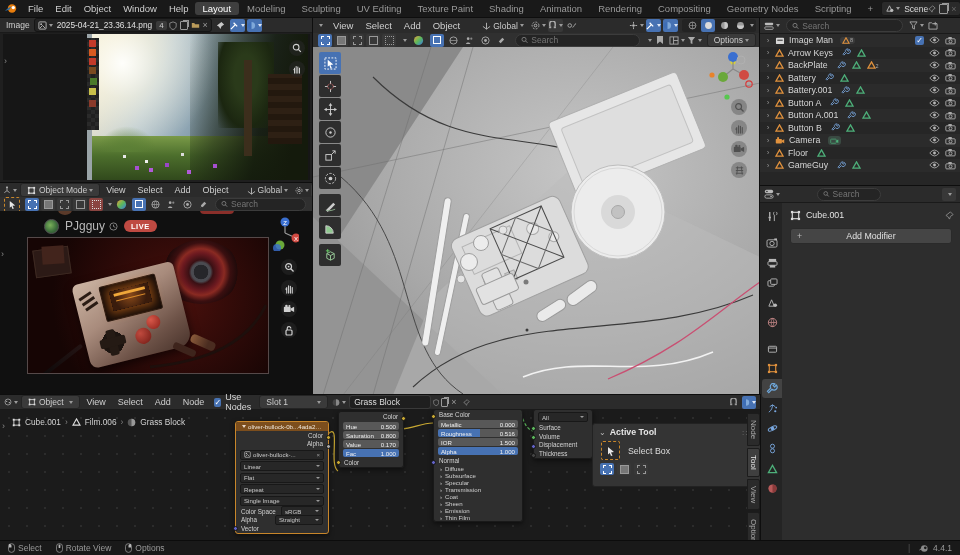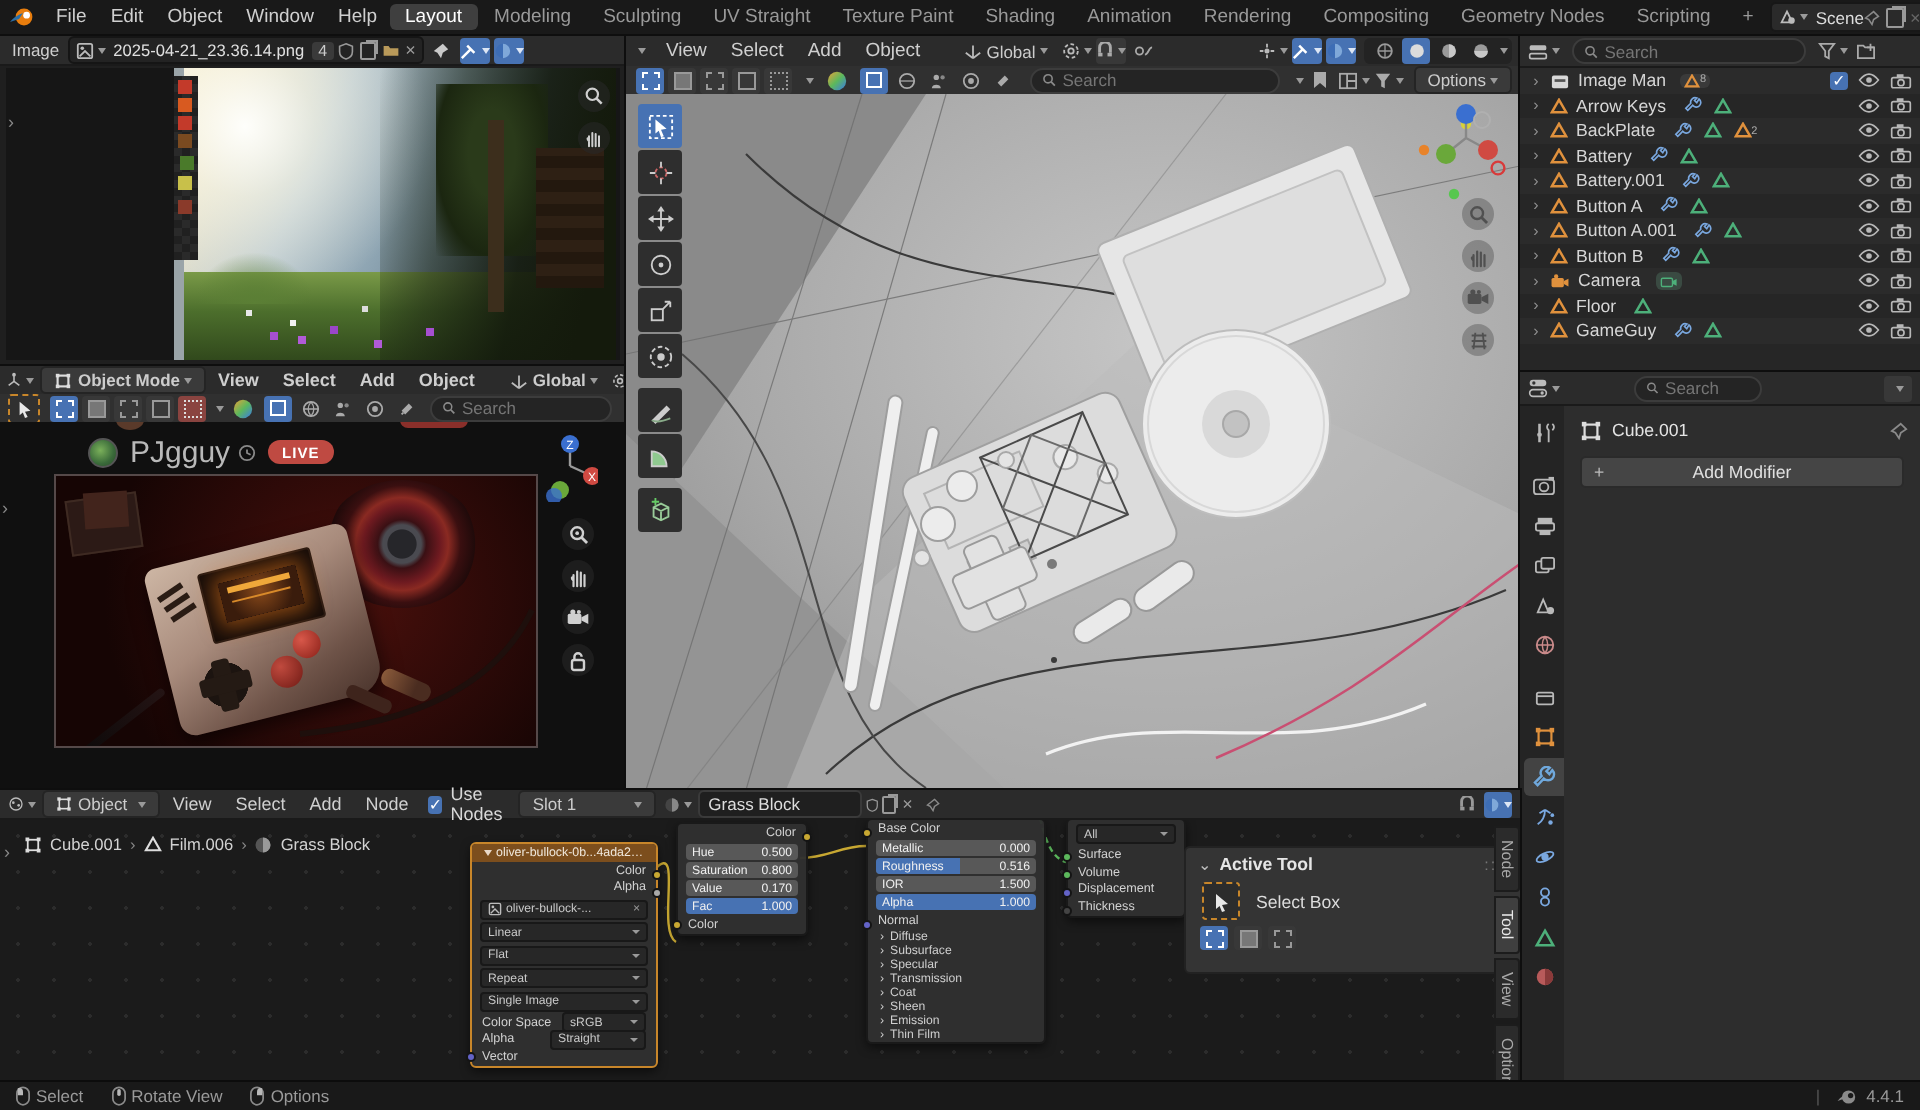--- a/index.html
+++ b/index.html
@@ -62,21 +62,21 @@
     </span>
     <span class="menu">File</span>
     <span class="menu">Edit</span>
     <span class="menu">Object</span>
     <span class="menu">Window</span>
     <span class="menu">Help</span>
     <span style="width:18px;"></span>
     <span class="tab active">Layout</span>
     <span class="tab">Modeling</span>
     <span class="tab">Sculpting</span>
-    <span class="tab">UV Straight</span>
+    <span class="tab">UV Editing</span>
     <span class="tab">Texture Paint</span>
     <span class="tab">Shading</span>
     <span class="tab">Animation</span>
     <span class="tab">Rendering</span>
     <span class="tab">Compositing</span>
     <span class="tab">Geometry Nodes</span>
     <span class="tab">Scripting</span>
     <span class="tab">+</span>
     <span style="flex:1;"></span>
     <span class="hrow" style="background:#2a2a2a;border:1px solid #171717;border-radius:3px;height:13px;padding:0 3px;width:120px;">
@@ -162,21 +162,21 @@
         <span class="gz">
             <svg width="10" height="10" viewBox="0 0 12 12">
               <path d="M3 11 V5 M5 11 V3 M7 11 V3.6 M9 11 V5 M3 8 C1.6 6.6 2 5.8 3 6.4" stroke="#cfcfcf" stroke-width="1.2" fill="none" stroke-linecap="round"></path>
             </svg>
           </span>
       </div>
     </div>
   </div>
 
   <div class="panel" style="left:0;top:183px;width:313px;height:212px;background:#161616;">
-    <div class="hdr" style="top:0;height:14px;padding:0 2px;white-space:nowrap;overflow:hidden;font-weight:bold;">
+    <div class="hdr" style="top:0;height:14px;padding:0 2px;white-space:nowrap;overflow:hidden;">
       <span class="ibtn plain">
           <svg width="10" height="10" viewBox="0 0 12 12">
             <path d="M6 1 L6 7 M6 7 L2 10 M6 7 L10 10" stroke="#bbb" stroke-width="1.2" fill="none"></path>
             <circle cx="6" cy="2" r="1.4" fill="#bbb"></circle>
           </svg>
           <span class="tri"></span>
         </span>
       <span class="pillbtn" style="margin-left:2px;">
         <svg width="9" height="9" viewBox="0 0 10 10" style="margin-right:3px;">
             <rect x="2" y="2" width="6" height="6" fill="none" stroke="#ddd" stroke-width="1.2"></rect>
@@ -278,21 +278,21 @@
       </span>
     </div>
 
     <div class="abs" style="left:0;top:28px;right:0;bottom:0;background:#101010;overflow:hidden;">
 
       <div class="abs" style="left:58px;top:-6px;width:14px;height:10px;border-radius:50%;background:#5a3a2a;"></div>
       <div class="abs" style="left:200px;top:-5px;width:34px;height:8px;border-radius:4px;background:#8a2f2a;"></div>
 
       <div class="abs hrow" style="left:44px;top:8px;height:14px;">
         <span style="width:13px;height:13px;border-radius:50%;background:radial-gradient(circle at 40% 40%,#7ab05a,#3a6a3a 60%,#2a4a2a);border:1px solid #555;"></span>
-        <span style="margin-left:6px;color:#b9b9b9;font-size:15px;">PJgguy</span>
+        <span style="margin-left:6px;color:#b9b9b9;font-size:12px;">PJgguy</span>
         <svg width="9" height="9" viewBox="0 0 10 10" style="margin-left:4px;">
             <circle cx="5" cy="5" r="4" fill="none" stroke="#8a8a8a"></circle>
             <path d="M5 3 V5 L7 6" stroke="#8a8a8a" fill="none"></path>
           </svg>
         <span style="margin-left:6px;background:#bf4a42;color:#fff;font-size:7.5px;font-weight:bold;padding:1.5px 7px;border-radius:8px;letter-spacing:.5px;">LIVE</span>
       </div>
 
       <div class="abs" style="left:27px;top:26px;width:240px;height:135px;border:1px solid rgba(200,200,200,.35);background:#170605;overflow:hidden;">
         <div class="abs" style="inset:0;background:radial-gradient(circle at 62% 45%,#4a100c 0%,#2e0a08 40%,#160504 75%);"></div>
 

